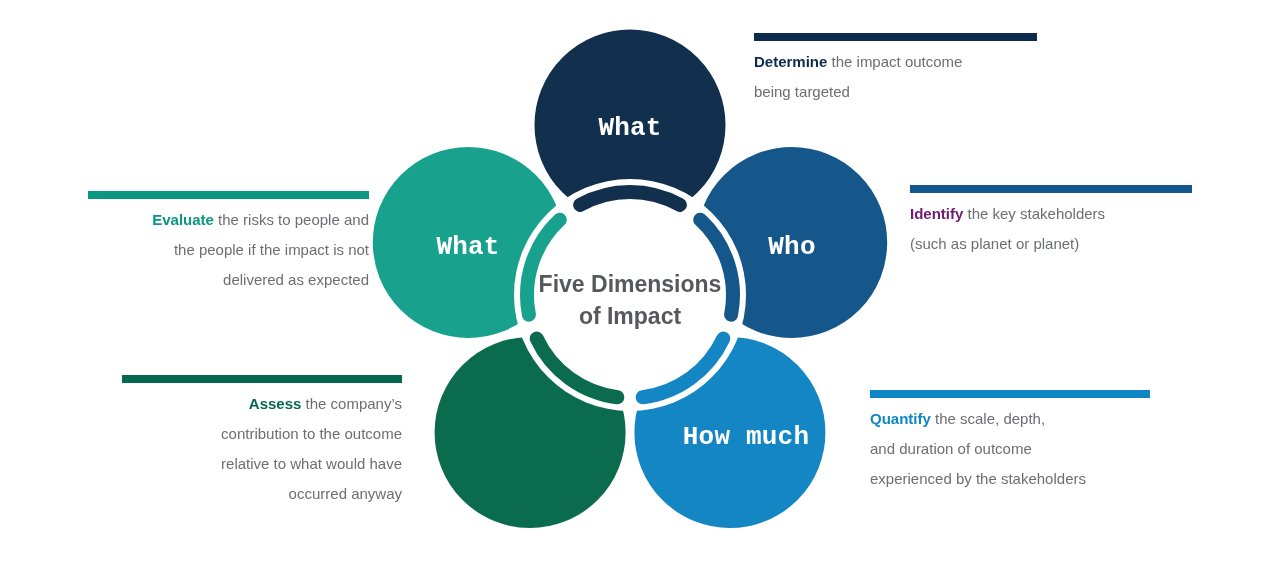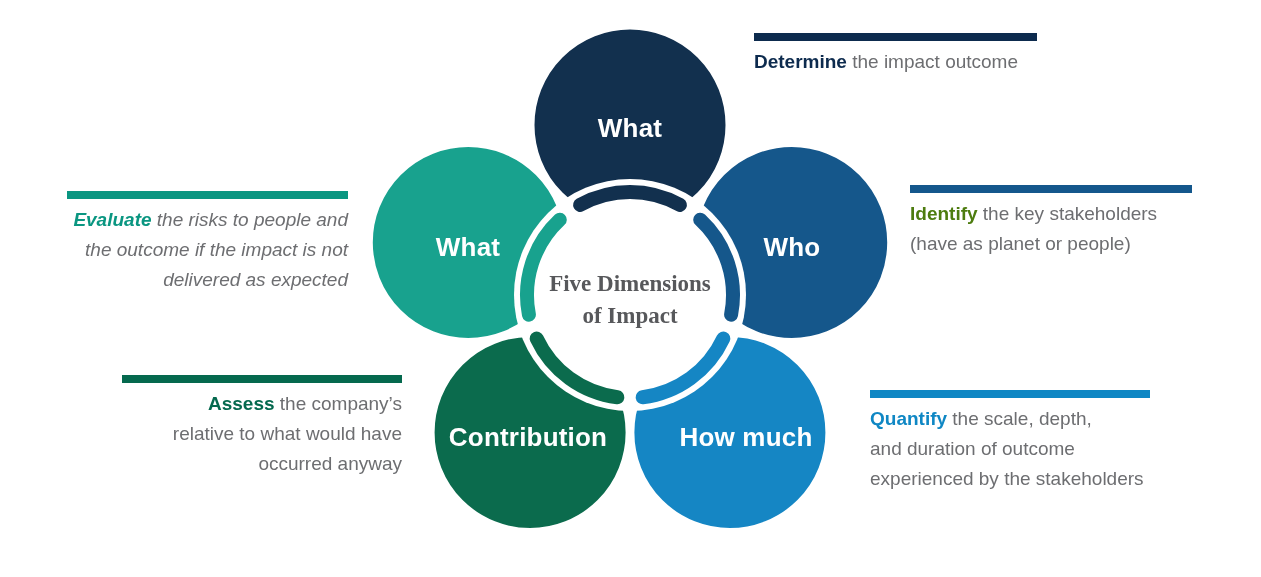--- a/index.html
+++ b/index.html
@@ -5,50 +5,51 @@
   html,body{margin:0;padding:0;background:#fff;}
   .stage{
     position:relative;width:1261px;height:577px;background:#ffffff;
     font-family:"Liberation Sans",sans-serif;overflow:hidden;
   }
   .stage svg{position:absolute;left:0;top:0;}
   .petal-label{
     position:absolute;transform:translate(-50%,-50%);
     color:#ffffff;font-weight:bold;font-size:26px;white-space:nowrap;
     letter-spacing:0.2px;
+    font-family:Liberation Mono, monospace;
   }
   .center-title{
     position:absolute;left:630px;top:300px;transform:translate(-50%,-50%);
     text-align:center;color:#57585B;font-weight:bold;font-size:23px;
-    line-height:32px;white-space:nowrap;font-family:Liberation Serif, serif;
+    line-height:32px;white-space:nowrap;
   }
   .note{
-    position:absolute;font-size:19px;line-height:30px;color:#6D6E71;
+    position:absolute;font-size:15px;line-height:30px;color:#6D6E71;
     white-space:nowrap;
   }
   .note .bar{height:8px;margin-bottom:6px;}
   .note p{margin:0;padding:0;}
   .note strong{font-weight:bold;}
   .note.align-right{text-align:right;}
   .note.align-right .bar{margin-left:auto;}
 
   
   .c-navy{color:#0D2B4E;}   .b-navy{background:#0D2B4E;}
-  .c-blue{color:#4d7c0f;}   .b-blue{background:#14578C;}
+  .c-blue{color:#701a75;}   .b-blue{background:#14578C;}
   .c-lblue{color:#0F87C4;}  .b-lblue{background:#0F87C4;}
   .c-teal{color:#0A9681;}   .b-teal{background:#0A9681;}
   .c-green{color:#05694E;margin-top:6px;}  .b-green{background:#05694E;}
 
   #note-determine{left:754px;top:33px;}
   #note-determine .bar{width:283px;}
   #note-identify{left:910px;top:185px;}
   #note-identify .bar{width:282px;}
   #note-quantify{left:856px;top:390px;margin-left:14px;}
   #note-quantify .bar{width:280px;}
-  #note-evaluate{right:913px;top:191px;font-style:italic;}
+  #note-evaluate{right:892px;top:191px;}
   #note-evaluate .bar{width:281px;}
   #note-assess{right:859px;top:375px;}
   #note-assess .bar{width:280px;}
 
   #label-what{left:630px;top:128px;}
   #label-who{left:792px;top:247px;}
   #label-how-much{left:730px;top:437px;margin-left:16px;}
   #label-contribution{left:528px;top:437px;}
   #label-risks{left:468px;top:247px;}
 </style>
@@ -70,53 +71,54 @@
     <path d="M 580.1 204.9 A 103 103 0 0 1 679.9 204.9" fill="none" stroke-width="14" stroke-linecap="round" stroke="#12304E"></path>
     <path d="M 700.2 219.7 A 103 103 0 0 1 731.1 314.7" fill="none" stroke-width="14" stroke-linecap="round" stroke="#15578B"></path>
     <path d="M 723.3 338.5 A 103 103 0 0 1 642.6 397.2" fill="none" stroke-width="14" stroke-linecap="round" stroke="#1586C4"></path>
     <path d="M 617.4 397.2 A 103 103 0 0 1 536.7 338.5" fill="none" stroke-width="14" stroke-linecap="round" stroke="#0B6B4D"></path>
     <path d="M 528.9 314.7 A 103 103 0 0 1 559.8 219.7" fill="none" stroke-width="14" stroke-linecap="round" stroke="#18A28E"></path>
   </svg>
 
   <div class="petal-label" id="label-what">What</div>
   <div class="petal-label" id="label-who">Who</div>
   <div class="petal-label" id="label-how-much">How much</div>
-  <div class="petal-label" id="label-contribution">Contribution</div>
   <div class="petal-label" id="label-risks">What</div>
 
   <div class="center-title">
     <div>Five Dimensions</div>
     <div>of Impact</div>
   </div>
 
   <div class="note" id="note-determine">
     <div class="bar b-navy"></div>
     <p><strong class="c-navy">Determine</strong><span> the impact outcome</span></p>
+    <p>being targeted</p>
   </div>
 
   <div class="note" id="note-identify">
     <div class="bar b-blue"></div>
     <p><strong class="c-blue">Identify</strong><span> the key stakeholders</span></p>
-    <p>(have as planet or people)</p>
+    <p>(such as planet or planet)</p>
   </div>
 
   <div class="note" id="note-quantify">
     <div class="bar b-lblue"></div>
     <p><strong class="c-lblue">Quantify</strong><span> the scale, depth,</span></p>
     <p>and duration of outcome</p>
     <p>experienced by the stakeholders</p>
   </div>
 
   <div class="note align-right" id="note-evaluate">
     <div class="bar b-teal"></div>
     <p><strong class="c-teal">Evaluate</strong><span> the risks to people and</span></p>
-    <p>the outcome if the impact is not</p>
+    <p>the people if the impact is not</p>
     <p>delivered as expected</p>
   </div>
 
   <div class="note align-right" id="note-assess">
     <div class="bar b-green"></div>
     <p><strong class="c-green">Assess</strong><span> the company’s</span></p>
+    <p>contribution to the outcome</p>
     <p>relative to what would have</p>
     <p>occurred anyway</p>
   </div>
 
 </div>
 
 </body></html>

